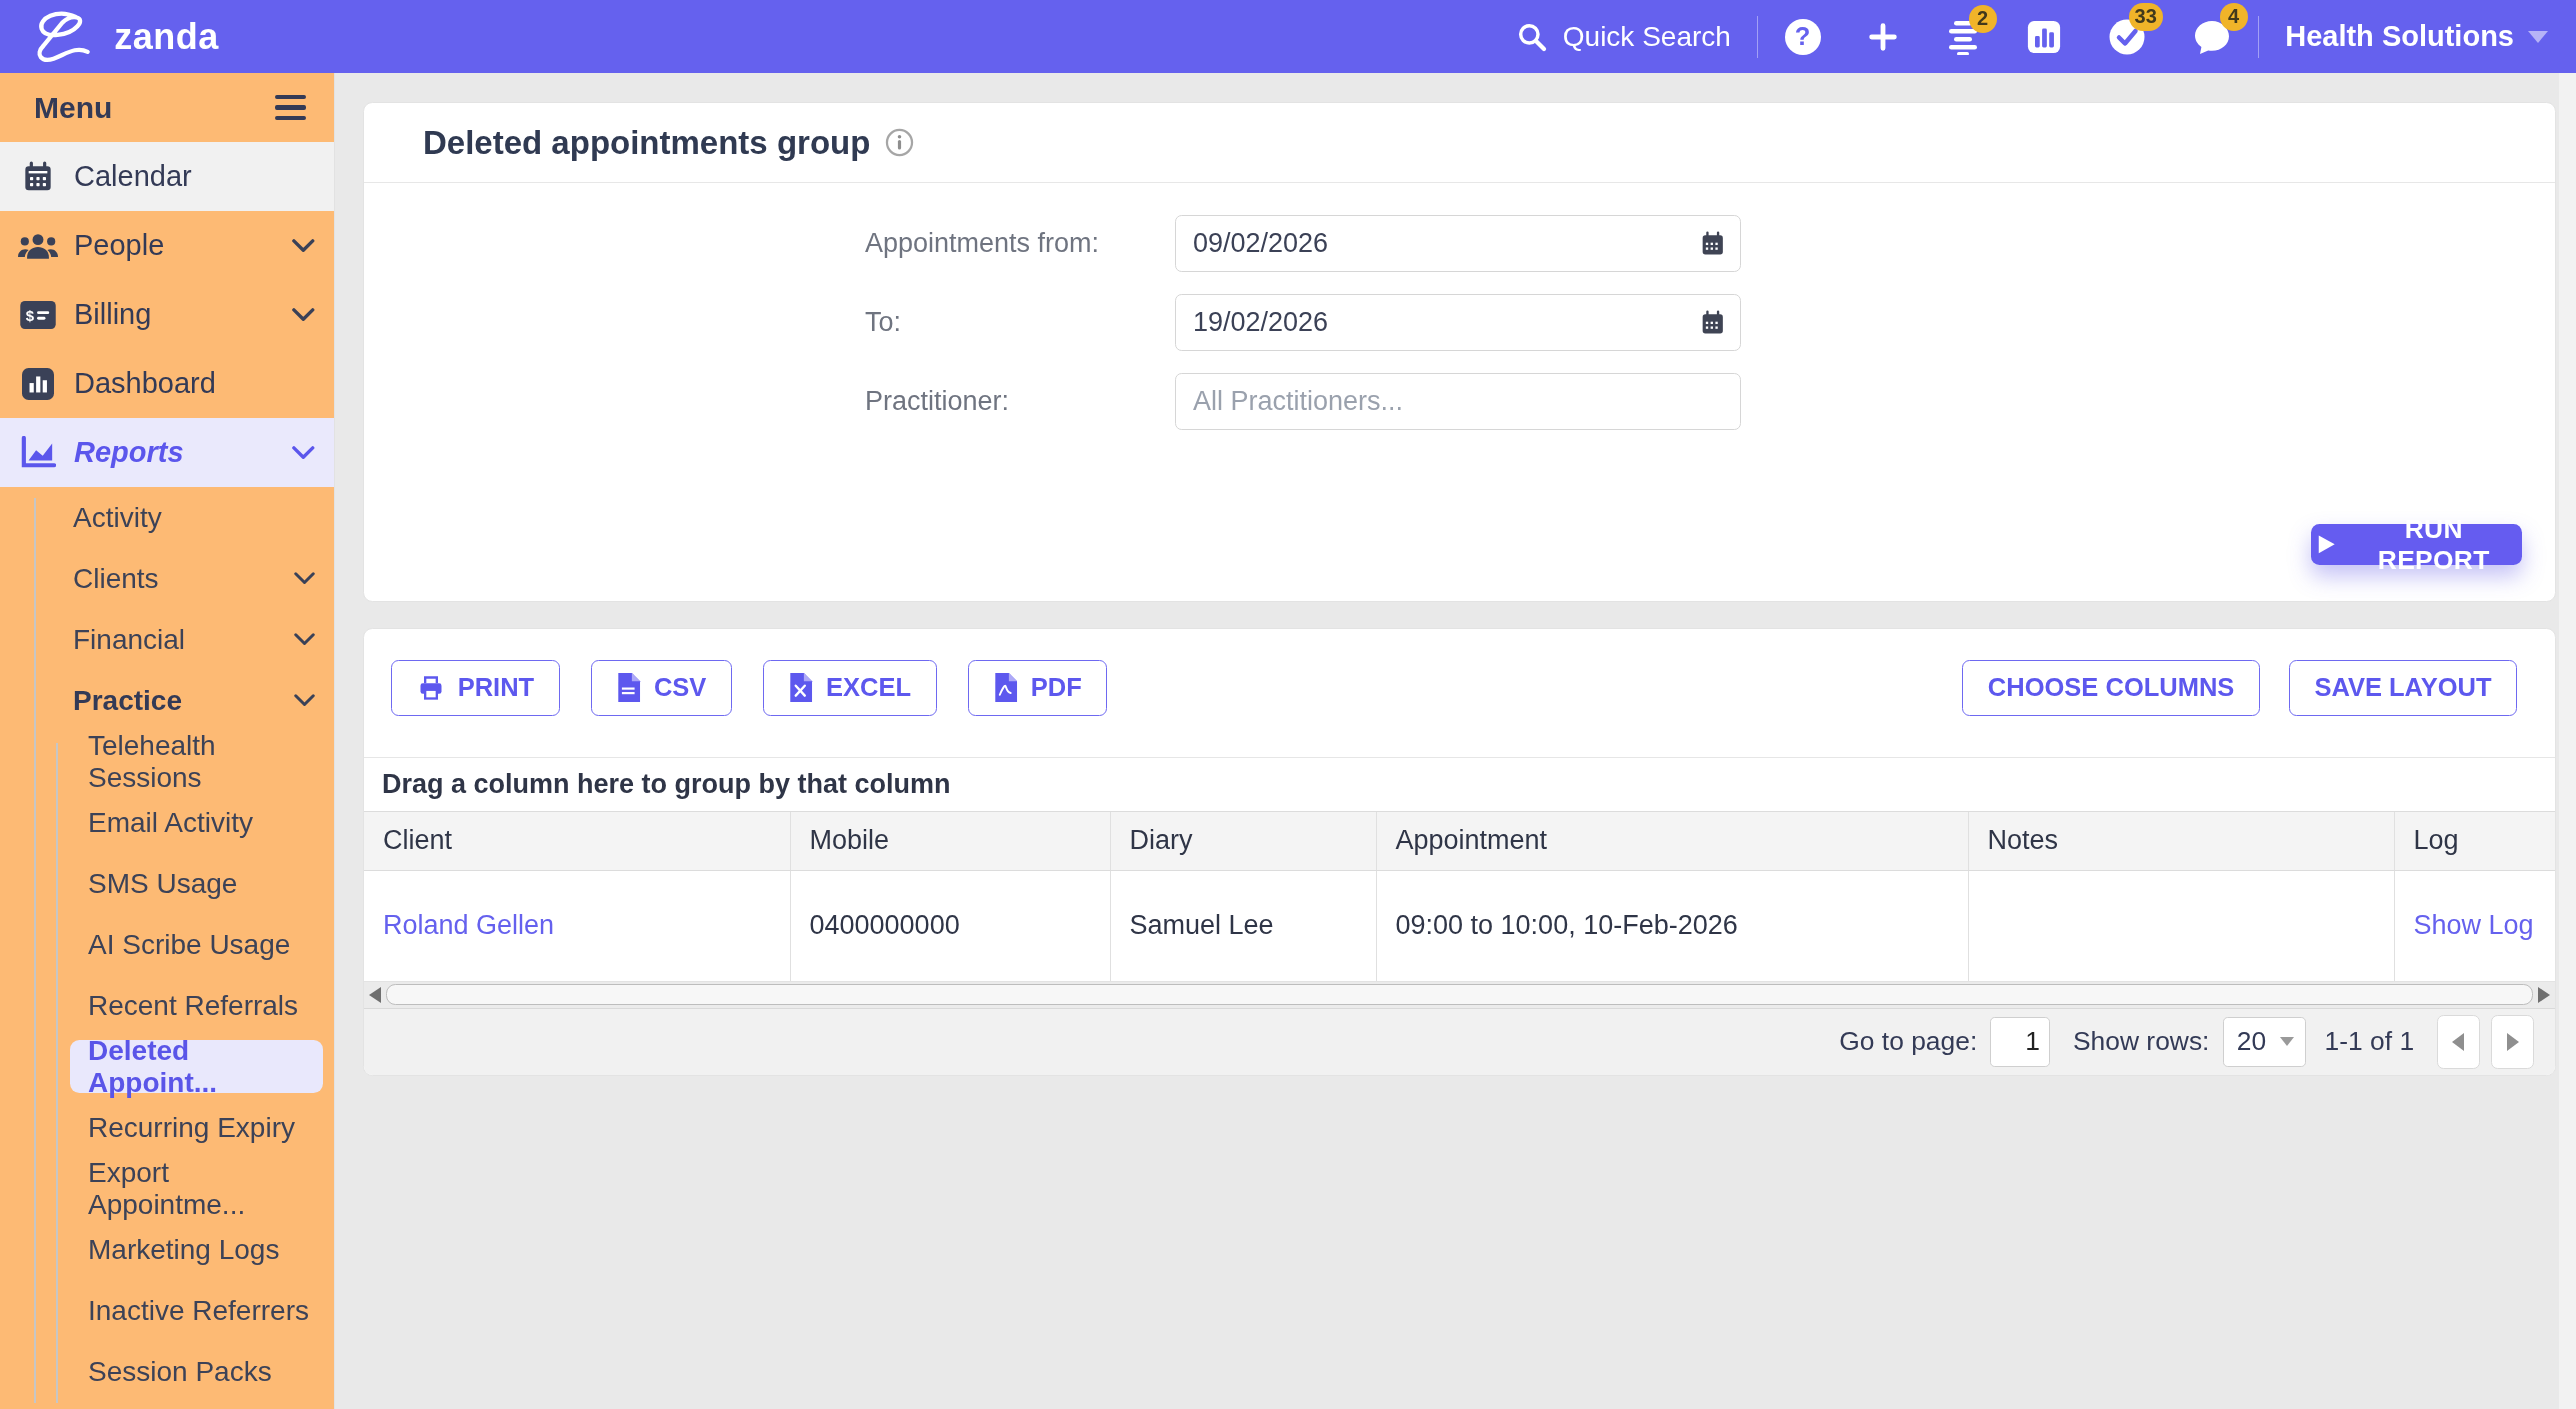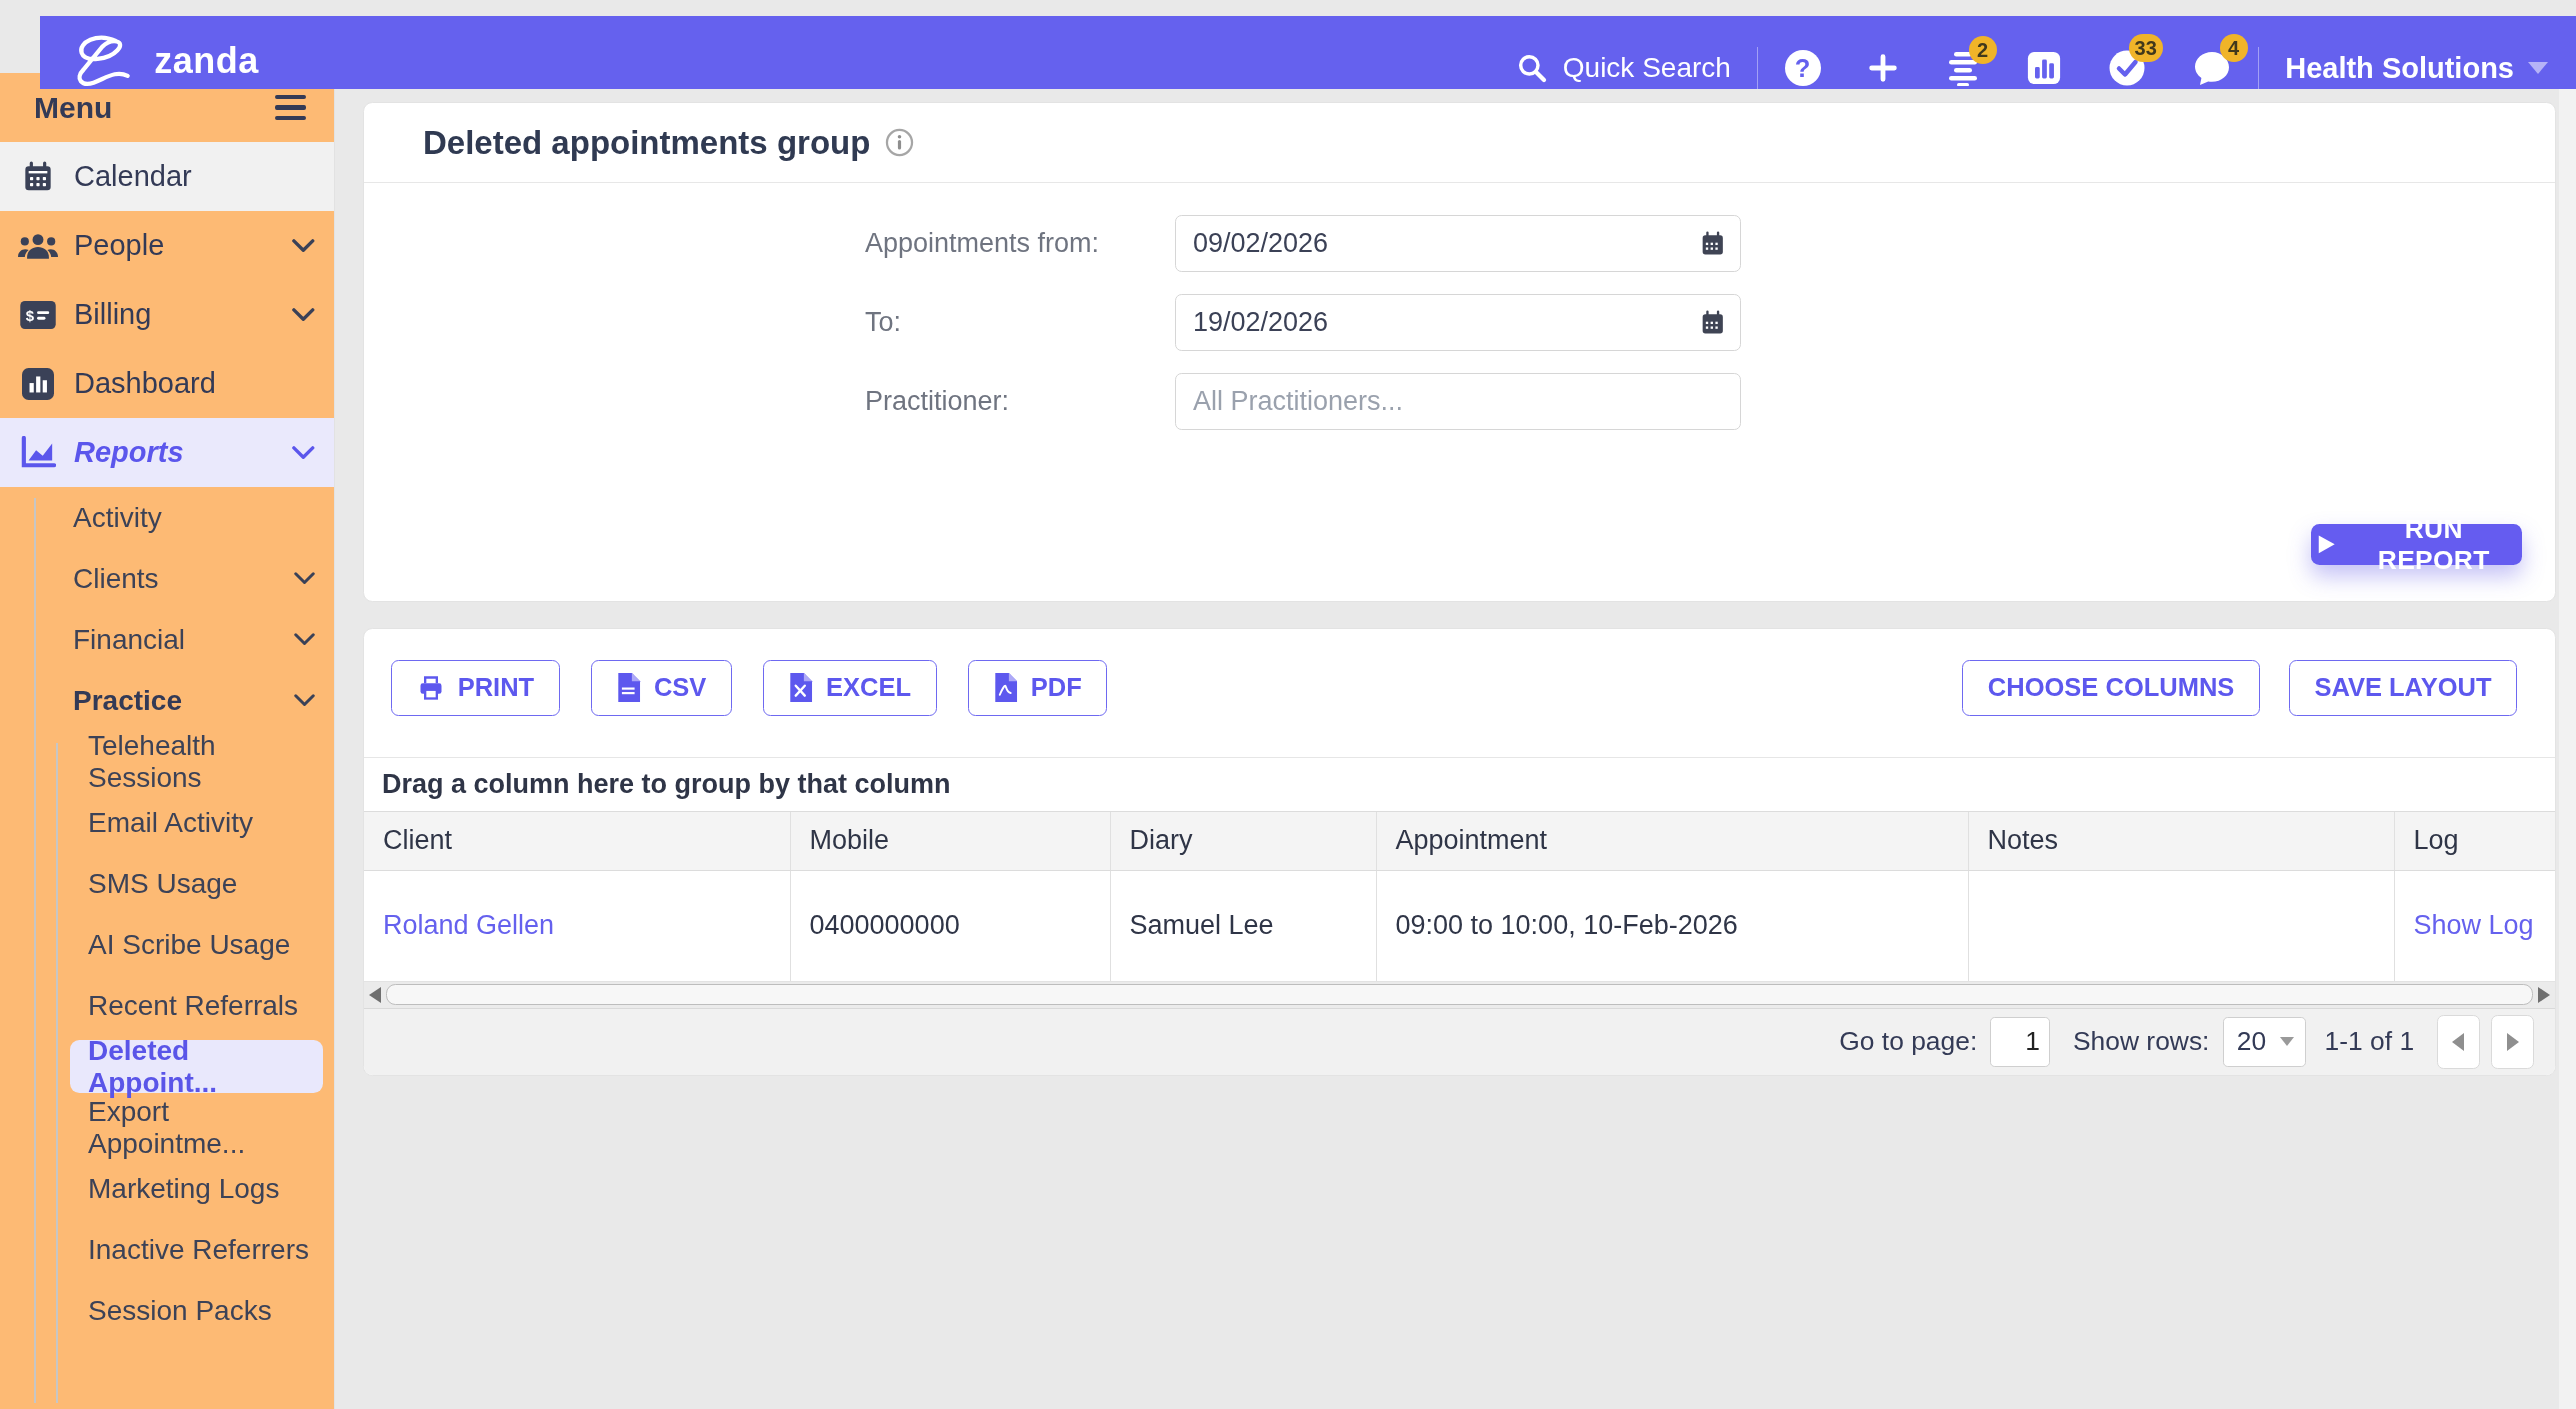--- a/index.html
+++ b/index.html
@@ -2,22 +2,22 @@
 <html style="font-size:15px"><head>
 <meta charset="utf-8">
 <style>
   * { box-sizing: border-box; }
   html,body { margin:0; padding:0; }
   body {
     width:2576px; height:1410px; position:relative; overflow:hidden;
     background:#e9e9e9; font-family:"Liberation Sans", sans-serif; color:#333a56;
   }
   
-  .topbar { position:absolute; top:16px; left:0; right:0; height:73px; background:#6561ee;
-    display:flex; align-items:flex-end; padding:0 28px; z-index:10;margin-left:40px; }
+  .topbar { position:absolute; top:0; left:0; right:0; height:73px; background:#6561ee;
+    display:flex; align-items:center; padding:0 28px; z-index:10; }
   .brand { display:flex; align-items:center; gap:11.3px; cursor:pointer; }
   .brand-text { color:#fff; font-size:36px; font-weight:bold; letter-spacing:0.5px; }
   .topbar-right { margin-left:auto; display:flex; align-items:center; }
   .quick-search { display:flex; align-items:center; gap:15px; color:#fff; font-size:28px; cursor:pointer; }
   .tb-sep { width:0.9px; height:42px; background:rgba(255,255,255,.4); margin:0 26.4px; }
   .tb-icons { display:flex; align-items:center; gap:45px; }
   .tb-icon { position:relative; display:flex; align-items:center; justify-content:center; cursor:pointer; }
   .help-circle { width:36px; height:36px; border-radius:50%; background:#fff; color:#6561ee;
     font-size:25.5px; font-weight:bold; display:flex; align-items:center; justify-content:center; }
   .badge { position:absolute; top:-14px; right:-16px; min-width:28px; height:28px; padding:0 5.7px;
@@ -314,20 +314,23 @@
   <div class="sub2-item">
       <span>AI Scribe Usage</span>
     </div>
   <div class="sub2-item">
       <span>Recent Referrals</span>
     </div>
   <div class="sub2-item selected">
       <span>Deleted Appoint...</span>
     </div>
   <div class="sub2-item">
+      <span>Recurring Expiry</span>
+    </div>
+  <div class="sub2-item">
       <span>Export Appointme...</span>
     </div>
   <div class="sub2-item">
       <span>Marketing Logs</span>
     </div>
   <div class="sub2-item">
       <span>Inactive Referrers</span>
     </div>
   <div class="sub2-item">
       <span>Session Packs</span>

